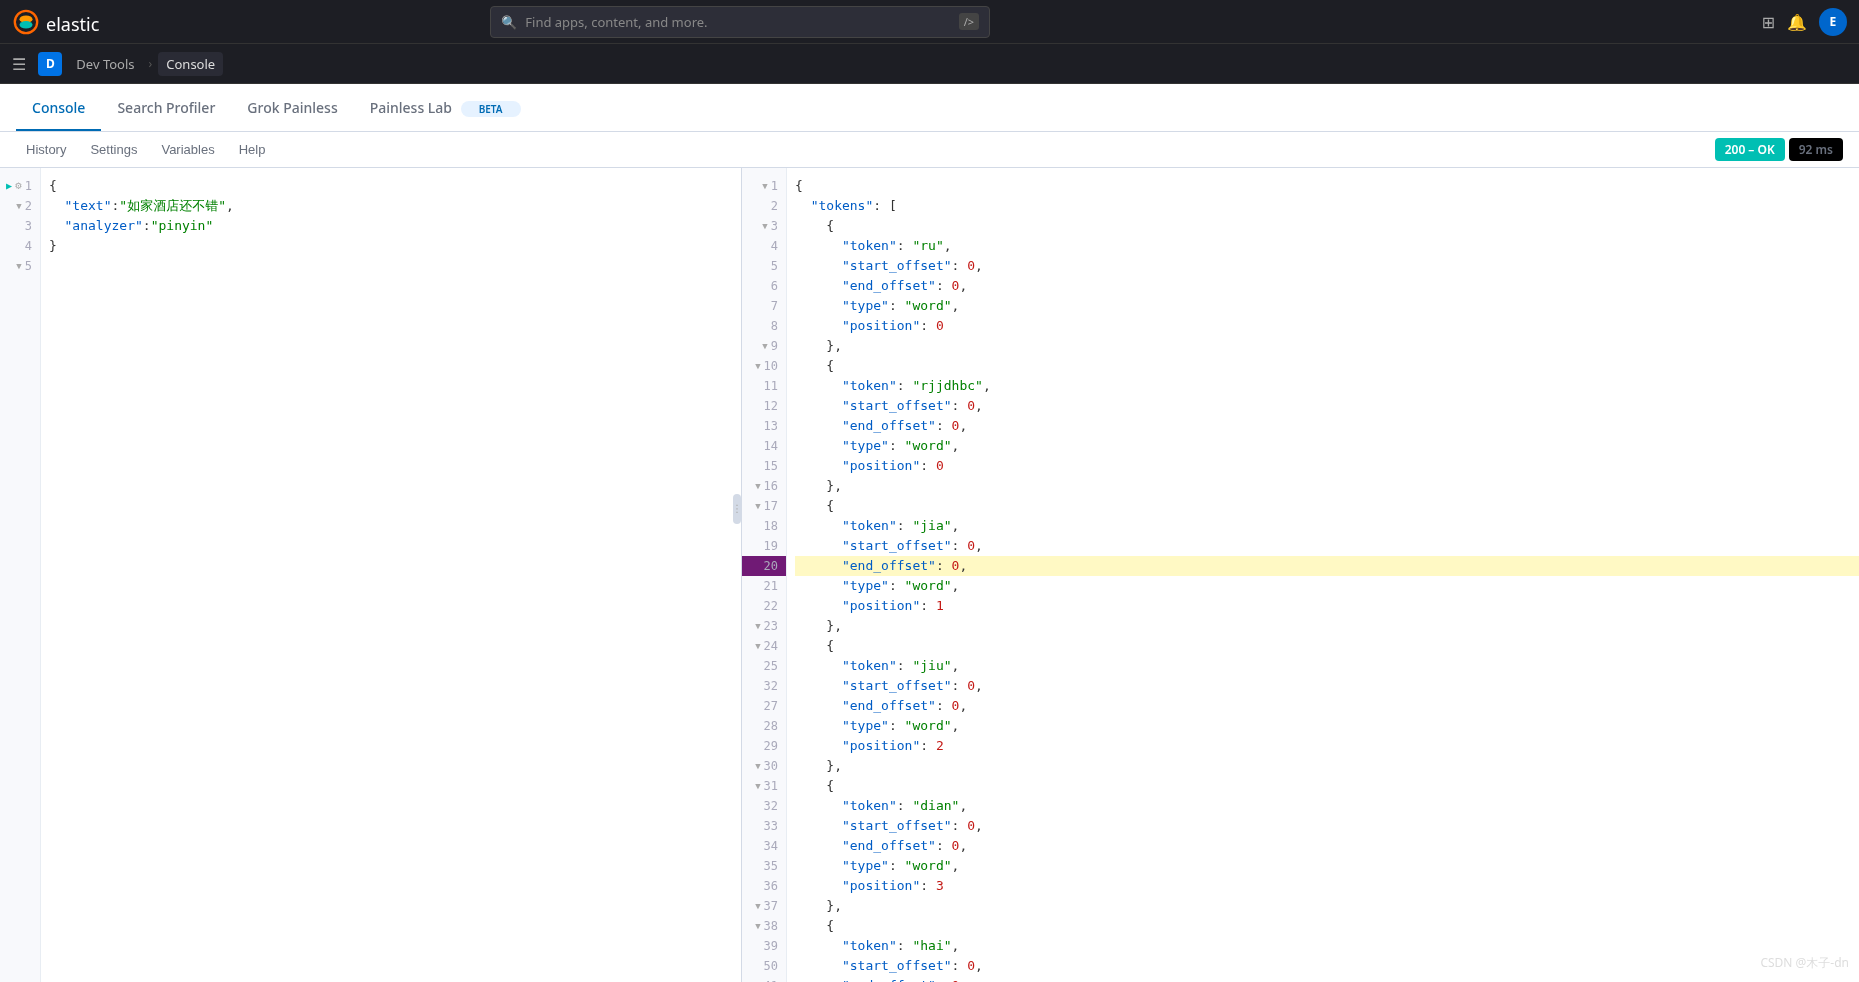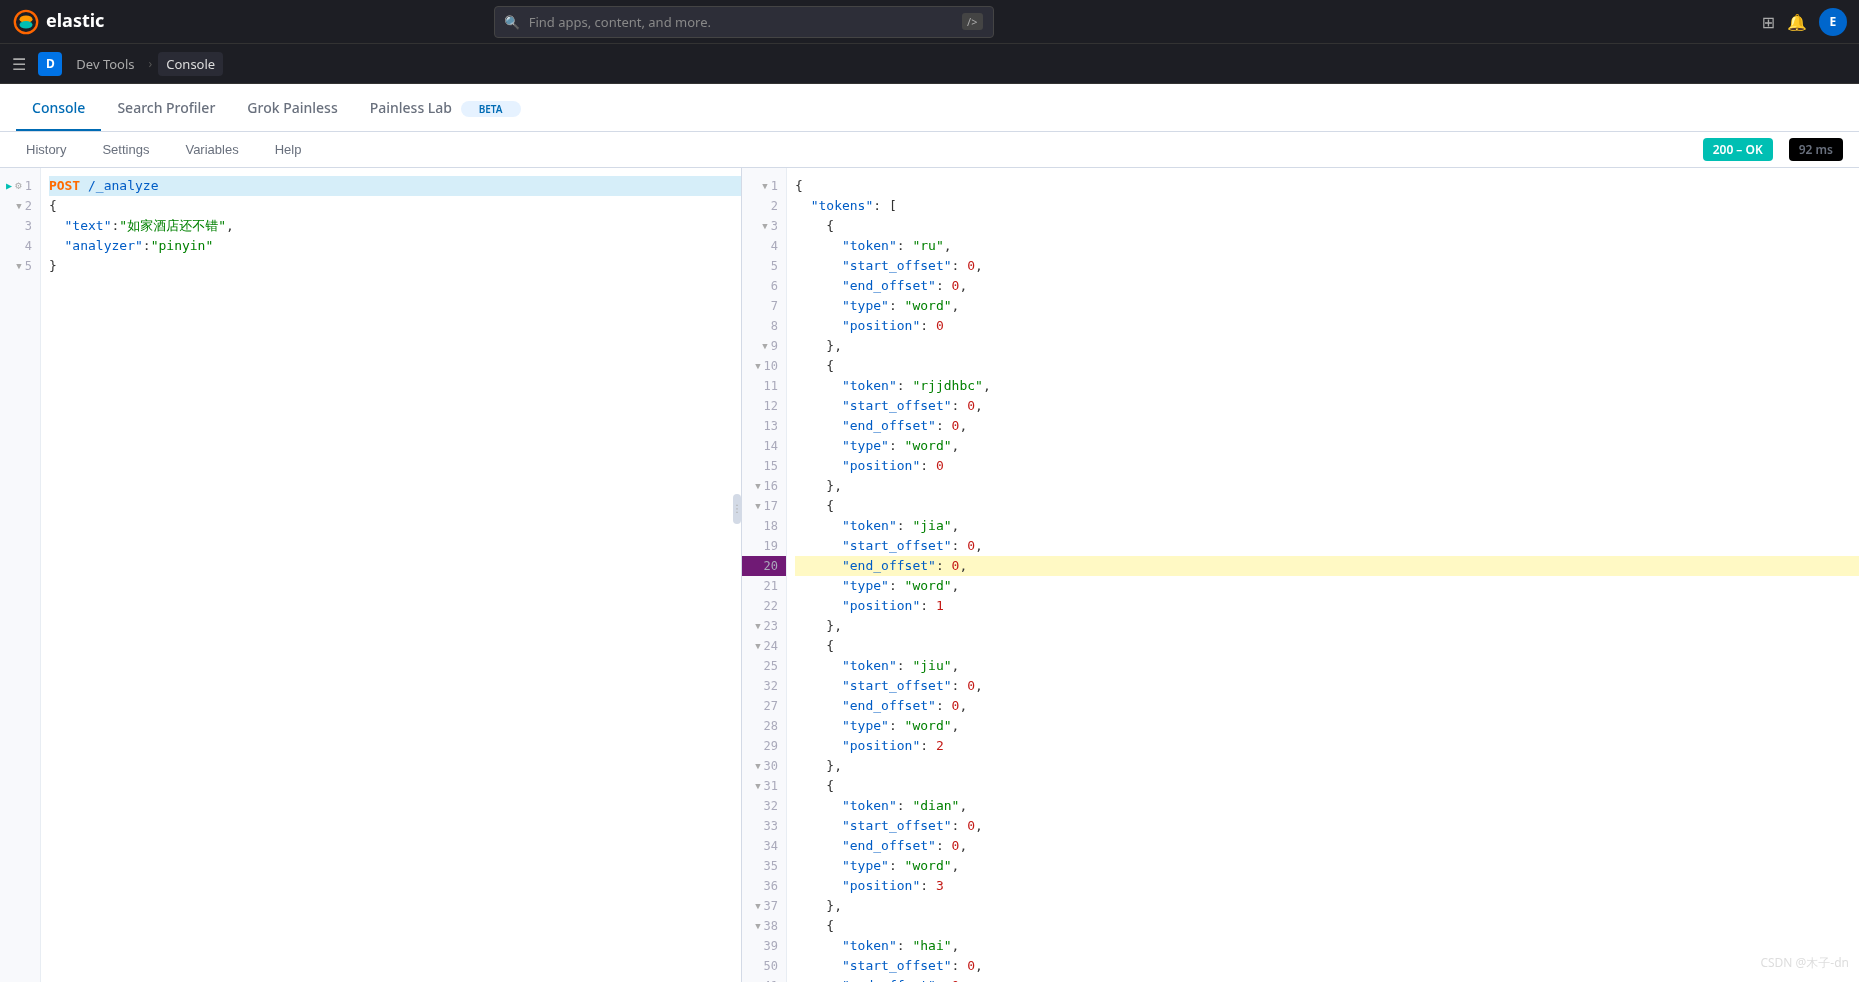--- a/index.html
+++ b/index.html
@@ -10,25 +10,25 @@
       background: #1d1e24;
       height: 44px;
       display: flex;
       align-items: center;
       padding: 0 12px;
       gap: 10px;
       border-bottom: 1px solid #333;
     }
     .elastic-logo {
       display: flex;
-      align-items: flex-start;
+      align-items: flex-end;
       gap: 6px;
       color: #fff;
       font-size: 18px;
-      font-weight: 700;
+      font-weight: 400;
     }
     .elastic-logo-icon {
       width: 28px;
       height: 28px;
     }
     .search-bar {
       flex: 1;
       max-width: 500px;
       margin: 0 auto;
       background: #2d2e38;
@@ -146,21 +146,21 @@
       vertical-align: middle;
     }
 
     
     .sub-toolbar {
       background: #fff;
       height: 36px;
       display: flex;
       align-items: center;
       padding: 0 16px;
-      gap: 16px;
+      gap: 4px;
       border-bottom: 1px solid #d3dae6;
     }
     .sub-tool-btn {
       padding: 4px 10px;
       font-size: 13px;
       color: #69707d;
       cursor: pointer;
       border-radius: 4px;
       background: none;
       border: none;
@@ -421,21 +421,20 @@
           </div>
         <div class="line-num">
             <span>4</span>
           </div>
         <div class="line-num">
           <span class="collapse">▼</span>
           <span>5</span>
         </div>
       </div>
       <div class="code-area">
-        <div class="code-line highlighted"><span class="http-method">POST</span><span class="plain"> </span><span class="http-path">/_analyze</span></div>
         <div class="code-line"><span class="plain">{</span></div>
         <div class="code-line"><span class="plain">  </span><span class="json-key">"text"</span><span class="plain">:</span><span class="json-str">"如家酒店还不错"</span><span class="plain">,</span></div>
         <div class="code-line"><span class="plain">  </span><span class="json-key">"analyzer"</span><span class="plain">:</span><span class="json-str">"pinyin"</span></div>
         <div class="code-line"><span class="plain">}</span></div>
       </div>
     </div>
     <div class="divider-handle">⋮</div>
   </div>
 
   <div class="output-panel">

